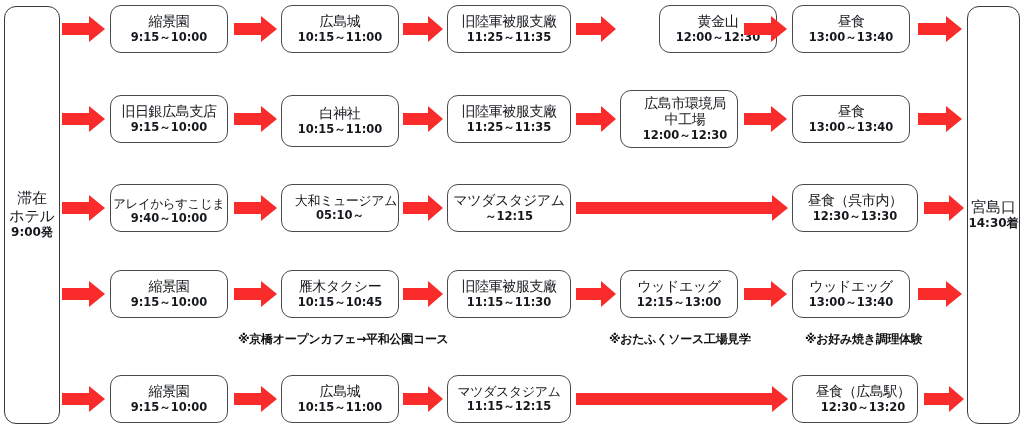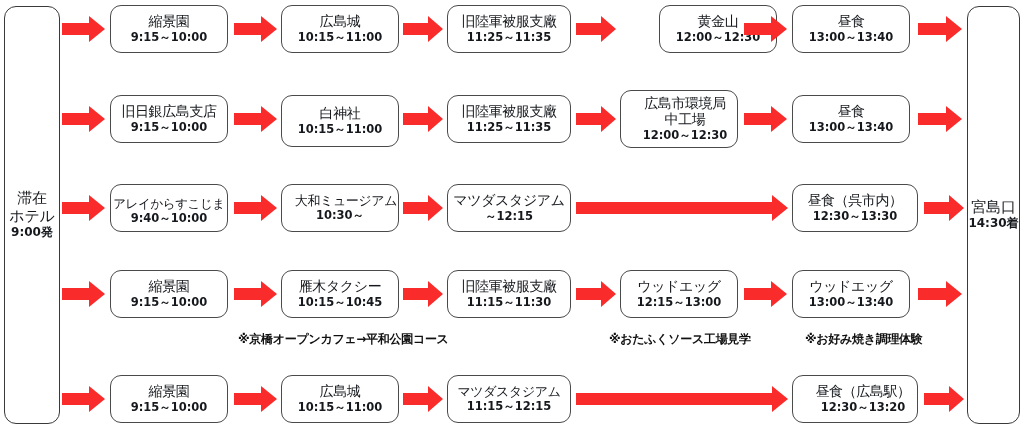--- a/index.html
+++ b/index.html
@@ -161,21 +161,21 @@
     <div class="s-name">昼食</div>
     <div class="s-time">13:00～13:40</div>
   </div>
 
   <div class="stop-box" style="left:110px;top:184px;width:118px;height:48px;">
     <div class="s-name" style="font-size:12.5px;margin-top:6px;">アレイからすこじま</div>
     <div class="s-time">9:40～10:00</div>
   </div>
   <div class="stop-box" style="left:281px;top:184px;width:118px;height:48px;">
     <div class="s-name" style="font-size:13px;margin-left:12px;">大和ミュージアム</div>
-    <div class="s-time">10:30～</div>
+    <div class="s-time">05:10～</div>
   </div>
   <div class="stop-box" style="left:447px;top:184px;width:124px;height:48px;">
     <div class="s-name">マツダスタジアム</div>
     <div class="s-time">～12:15</div>
   </div>
   <div class="stop-box" style="left:792px;top:184px;width:126px;height:48px;">
     <div class="s-name">昼食（呉市内）</div>
     <div class="s-time">12:30～13:30</div>
   </div>
 

